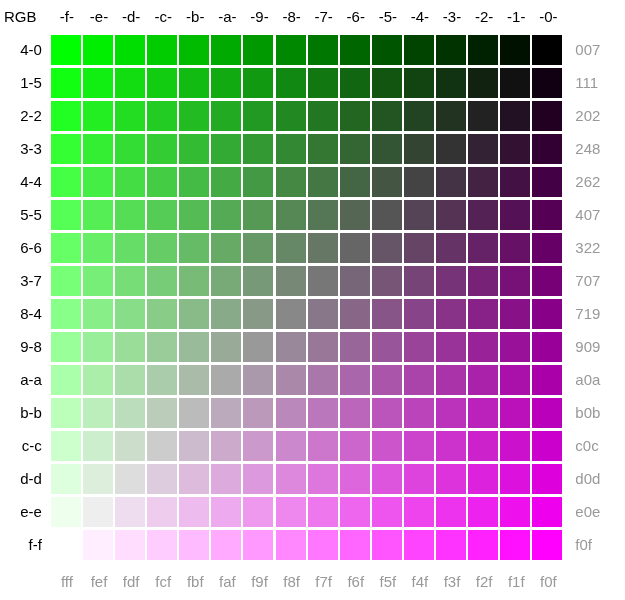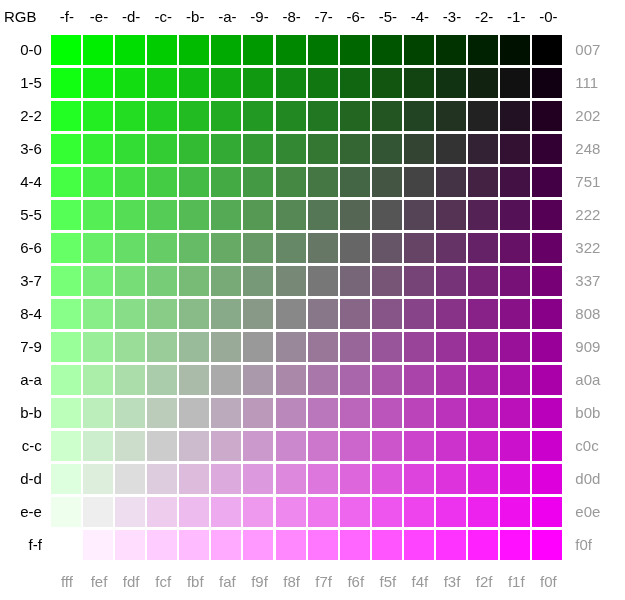--- a/index.html
+++ b/index.html
@@ -113,21 +113,21 @@
         <th class="col-head">-4-</th>
         <th class="col-head">-3-</th>
         <th class="col-head">-2-</th>
         <th class="col-head">-1-</th>
         <th class="col-head">-0-</th>
         <th class="blank-cell"></th>
       </tr>
   </thead>
   <tbody>
       <tr>
-        <th class="row-head">0-0</th>
+        <th class="row-head">4-0</th>
         <td class="swatch-cell">
           <span class="swatch" style="background-color: rgb(0, 255, 0);"></span>
         </td>
         <td class="swatch-cell">
           <span class="swatch" style="background-color: rgb(0, 238, 0);"></span>
         </td>
         <td class="swatch-cell">
           <span class="swatch" style="background-color: rgb(0, 221, 0);"></span>
         </td>
         <td class="swatch-cell">
@@ -269,21 +269,21 @@
         </td>
         <td class="swatch-cell">
           <span class="swatch" style="background-color: rgb(34, 17, 34);"></span>
         </td>
         <td class="swatch-cell">
           <span class="swatch" style="background-color: rgb(34, 0, 34);"></span>
         </td>
         <td class="row-foot">202</td>
       </tr>
       <tr>
-        <th class="row-head">3-6</th>
+        <th class="row-head">3-3</th>
         <td class="swatch-cell">
           <span class="swatch" style="background-color: rgb(51, 255, 51);"></span>
         </td>
         <td class="swatch-cell">
           <span class="swatch" style="background-color: rgb(51, 238, 51);"></span>
         </td>
         <td class="swatch-cell">
           <span class="swatch" style="background-color: rgb(51, 221, 51);"></span>
         </td>
         <td class="swatch-cell">
@@ -370,21 +370,21 @@
         </td>
         <td class="swatch-cell">
           <span class="swatch" style="background-color: rgb(68, 34, 68);"></span>
         </td>
         <td class="swatch-cell">
           <span class="swatch" style="background-color: rgb(68, 17, 68);"></span>
         </td>
         <td class="swatch-cell">
           <span class="swatch" style="background-color: rgb(68, 0, 68);"></span>
         </td>
-        <td class="row-foot">751</td>
+        <td class="row-foot">262</td>
       </tr>
       <tr>
         <th class="row-head">5-5</th>
         <td class="swatch-cell">
           <span class="swatch" style="background-color: rgb(85, 255, 85);"></span>
         </td>
         <td class="swatch-cell">
           <span class="swatch" style="background-color: rgb(85, 238, 85);"></span>
         </td>
         <td class="swatch-cell">
@@ -422,21 +422,21 @@
         </td>
         <td class="swatch-cell">
           <span class="swatch" style="background-color: rgb(85, 34, 85);"></span>
         </td>
         <td class="swatch-cell">
           <span class="swatch" style="background-color: rgb(85, 17, 85);"></span>
         </td>
         <td class="swatch-cell">
           <span class="swatch" style="background-color: rgb(85, 0, 85);"></span>
         </td>
-        <td class="row-foot">222</td>
+        <td class="row-foot">407</td>
       </tr>
       <tr>
         <th class="row-head">6-6</th>
         <td class="swatch-cell">
           <span class="swatch" style="background-color: rgb(102, 255, 102);"></span>
         </td>
         <td class="swatch-cell">
           <span class="swatch" style="background-color: rgb(102, 238, 102);"></span>
         </td>
         <td class="swatch-cell">
@@ -526,21 +526,21 @@
         </td>
         <td class="swatch-cell">
           <span class="swatch" style="background-color: rgb(119, 34, 119);"></span>
         </td>
         <td class="swatch-cell">
           <span class="swatch" style="background-color: rgb(119, 17, 119);"></span>
         </td>
         <td class="swatch-cell">
           <span class="swatch" style="background-color: rgb(119, 0, 119);"></span>
         </td>
-        <td class="row-foot">337</td>
+        <td class="row-foot">707</td>
       </tr>
       <tr>
         <th class="row-head">8-4</th>
         <td class="swatch-cell">
           <span class="swatch" style="background-color: rgb(136, 255, 136);"></span>
         </td>
         <td class="swatch-cell">
           <span class="swatch" style="background-color: rgb(136, 238, 136);"></span>
         </td>
         <td class="swatch-cell">
@@ -578,24 +578,24 @@
         </td>
         <td class="swatch-cell">
           <span class="swatch" style="background-color: rgb(136, 34, 136);"></span>
         </td>
         <td class="swatch-cell">
           <span class="swatch" style="background-color: rgb(136, 17, 136);"></span>
         </td>
         <td class="swatch-cell">
           <span class="swatch" style="background-color: rgb(136, 0, 136);"></span>
         </td>
-        <td class="row-foot">808</td>
-      </tr>
-      <tr>
-        <th class="row-head">7-9</th>
+        <td class="row-foot">719</td>
+      </tr>
+      <tr>
+        <th class="row-head">9-8</th>
         <td class="swatch-cell">
           <span class="swatch" style="background-color: rgb(153, 255, 153);"></span>
         </td>
         <td class="swatch-cell">
           <span class="swatch" style="background-color: rgb(153, 238, 153);"></span>
         </td>
         <td class="swatch-cell">
           <span class="swatch" style="background-color: rgb(153, 221, 153);"></span>
         </td>
         <td class="swatch-cell">

